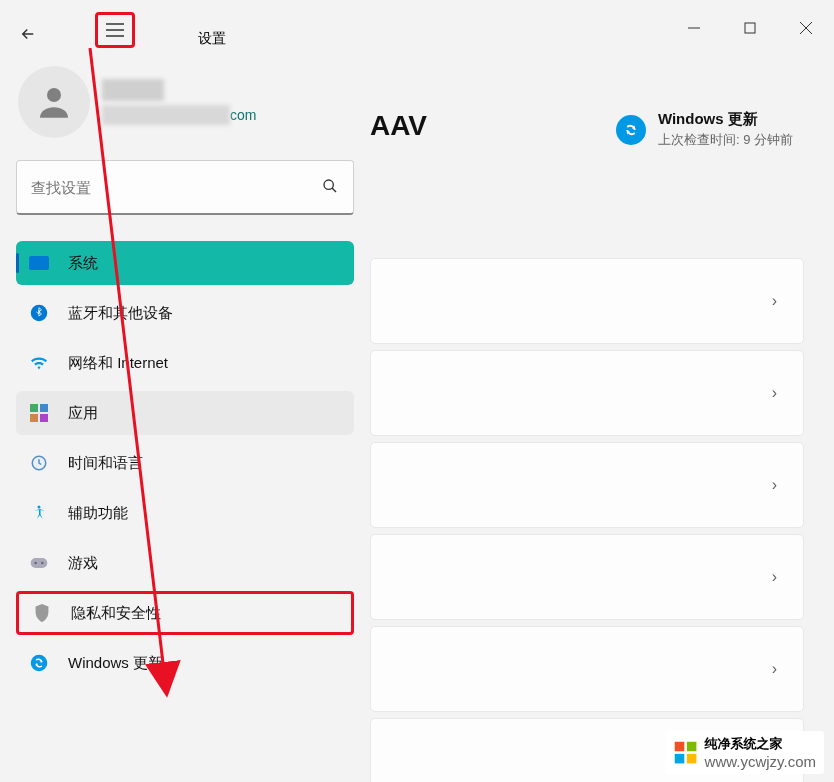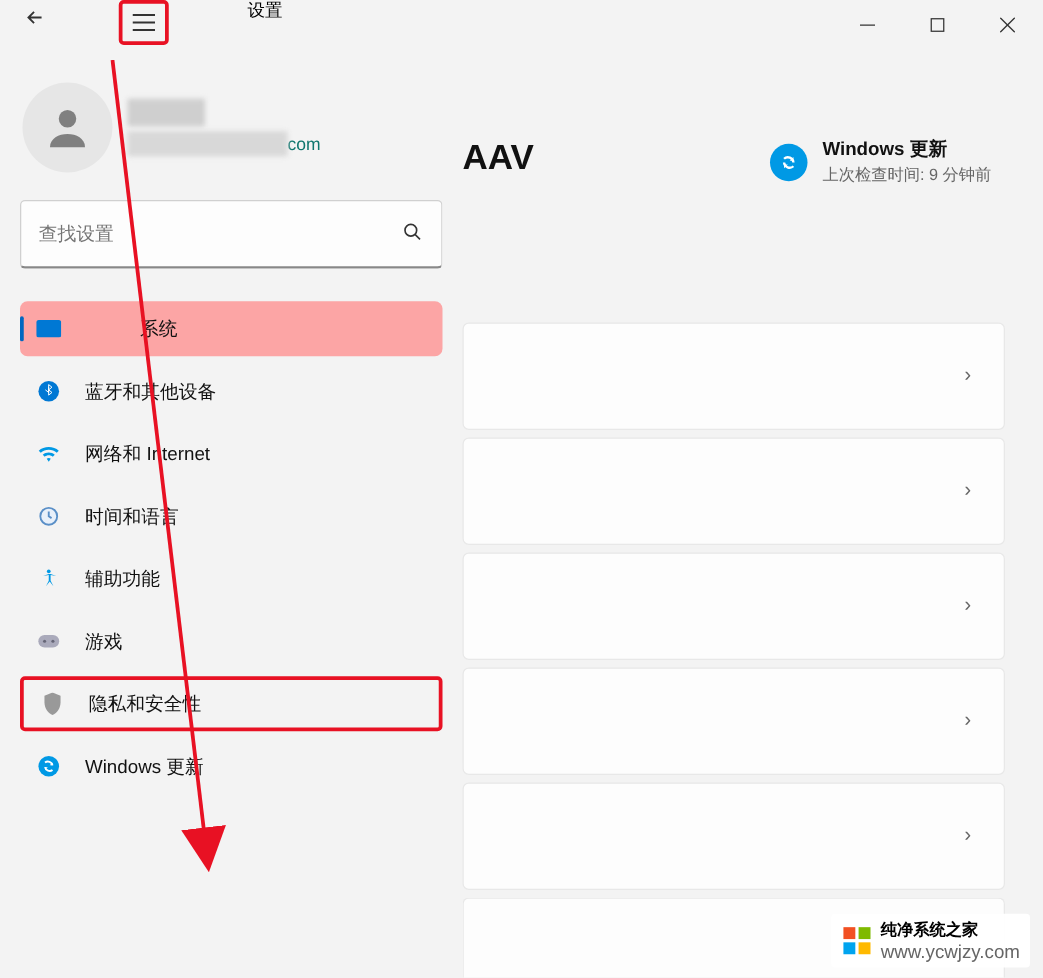--- a/index.html
+++ b/index.html
@@ -1,18 +1,18 @@
 <!DOCTYPE html>
 <html><head>
 <meta charset="utf-8">
 <style>
   * { box-sizing: border-box; margin: 0; padding: 0; font-family: "Segoe UI", "Microsoft YaHei", sans-serif; }
   body { width: 834px; height: 782px; background: #f3f3f3; position: relative; overflow: hidden; }
   
-  .titlebar { height: 48px; display: flex; align-items: flex-start; padding: 0 0 0 14px; gap: 41px; }
+  .titlebar { height: 48px; display: flex; align-items: flex-end; padding: 0 0 0 14px; gap: 41px; }
   .back-btn { width: 28px; height: 28px; display: flex; align-items: center; justify-content: center; cursor: pointer; }
   .hamburger { width: 40px; height: 36px; display: flex; align-items: center; justify-content: center; margin-left: 12px; cursor: pointer; border: 3px solid #e81123; border-radius: 4px; }
   .app-title { margin-left: 22px; font-size: 14px; color: #000; }
   .win-controls { margin-left: auto; display: flex; }
   .win-btn { width: 56px; height: 40px; display: flex; align-items: center; justify-content: center; cursor: pointer; }
   
   .sidebar { position: absolute; left: 0; top: 48px; width: 370px; height: 734px; padding: 18px 16px 0 16px; }
   .user-row { display: flex; align-items: center; margin-bottom: 22px; padding-left: 2px; }
   .avatar { width: 72px; height: 72px; border-radius: 50%; background: #e6e6e6; display: flex; align-items: center; justify-content: center; }
   .user-info { margin-left: 12px; }
@@ -20,21 +20,21 @@
   .user-email { display: flex; align-items: center; }
   .user-email-blur { width: 128px; height: 20px; background: #d8d8d8; filter: blur(2px); }
   .user-email-txt { font-size: 14px; color: #0f766e; }
   
   .search-wrap { position: relative; margin-bottom: 26px; }
   .search-input { width: 100%; height: 55px; border: 1px solid #d0d0d0; border-bottom: 2px solid #888; border-radius: 4px; background: #fdfdfd; padding: 0 46px 0 14px; font-size: 15px; color: #333; outline: none; }
   .search-icon { position: absolute; right: 16px; top: 50%; transform: translateY(-50%); }
   
   .nav { list-style: none; }
   .nav-item { height: 44px; display: flex; align-items: center; padding: 0 0 0 12px; border-radius: 6px; margin-bottom: 6px; cursor: pointer; position: relative; }
-  .nav-item.active { background: #fca5a5; gap: 44px; }
+  .nav-item.active { background: #14b8a6; }
   .nav-item.active::before { content: ""; position: absolute; left: 0; top: 12px; bottom: 12px; width: 3px; background: #0067c0; border-radius: 2px; }
   .nav-item.hover { background: #e9e9e9; }
   .nav-icon { width: 22px; height: 22px; display: flex; align-items: center; justify-content: center; margin-right: 18px; }
   .nav-label { font-size: 15px; color: #111; }
   .nav-item.highlight { border: 3px solid #e81123; border-radius: 4px; }
   
   .arrow-annotation { position: absolute; left: 50px; top: 48px; pointer-events: none; z-index: 5; }
   
   .main { position: absolute; left: 370px; top: 110px; right: 41px; }
   .main-partial { font-size: 28px; font-weight: 600; color: #111; }
@@ -136,20 +136,31 @@
         </span>
       <span class="nav-label">蓝牙和其他设备</span>
     </li>
     <li class="nav-item">
       <span class="nav-icon">
           <svg width="20" height="16" viewBox="0 0 24 20" fill="#0099e5">
             <path d="M12 18l-2-3c1-1 3-1 4 0zM6 11c3-3 9-3 12 0l-2 2c-2-2-6-2-8 0zM2 7c5-5 15-5 20 0l-2 2c-4-4-12-4-16 0z"></path>
           </svg>
         </span>
       <span class="nav-label">网络和 Internet</span>
+    </li>
+    <li class="nav-item hover">
+      <span class="nav-icon">
+          <svg width="18" height="18" viewBox="0 0 18 18">
+            <rect x="0" y="0" width="8" height="8" fill="#4a6"></rect>
+            <rect x="10" y="0" width="8" height="8" fill="#48c"></rect>
+            <rect x="0" y="10" width="8" height="8" fill="#c84"></rect>
+            <rect x="10" y="10" width="8" height="8" fill="#a4c"></rect>
+          </svg>
+        </span>
+      <span class="nav-label">应用</span>
     </li>
     <li class="nav-item">
       <span class="nav-icon">
           <svg width="18" height="18" viewBox="0 0 24 24" fill="none" stroke="#5a8fc7" stroke-width="2">
             <circle cx="12" cy="12" r="9" fill="#e8f0fa"></circle>
             <path d="M12 7v5l3 2"></path>
           </svg>
         </span>
       <span class="nav-label">时间和语言</span>
     </li>

